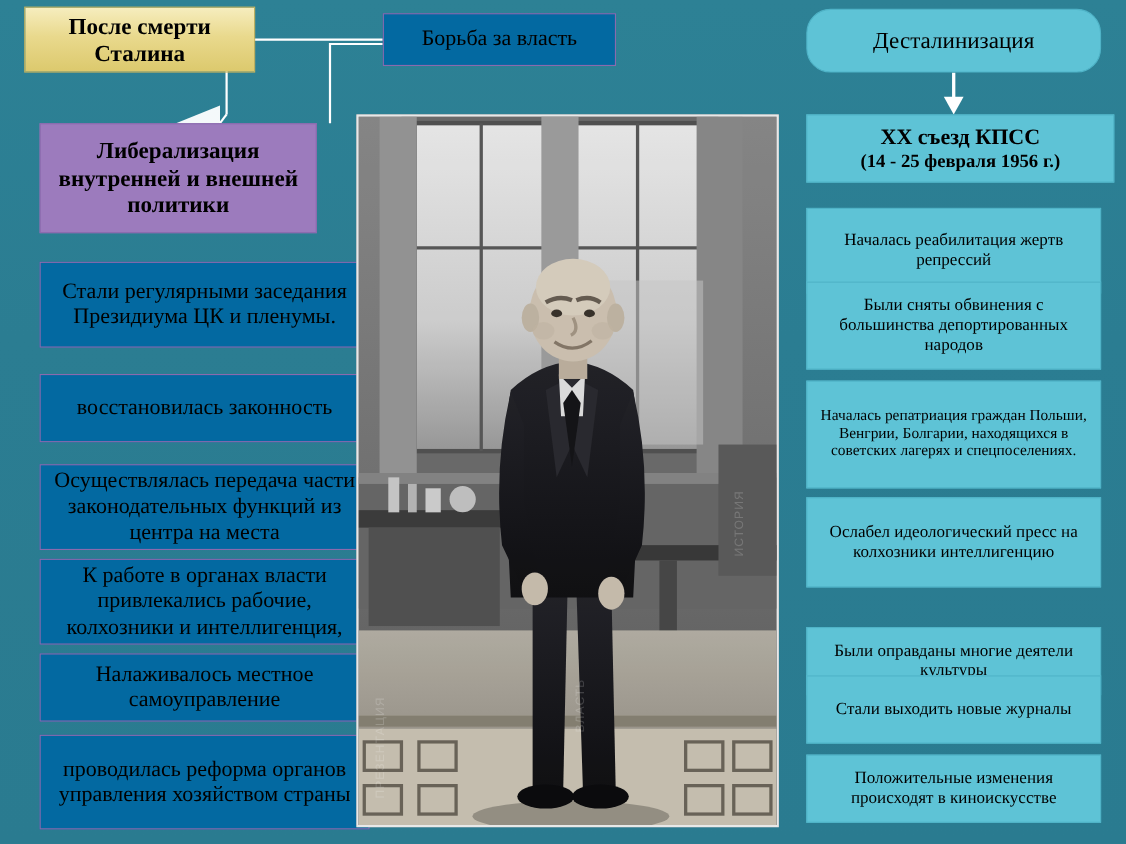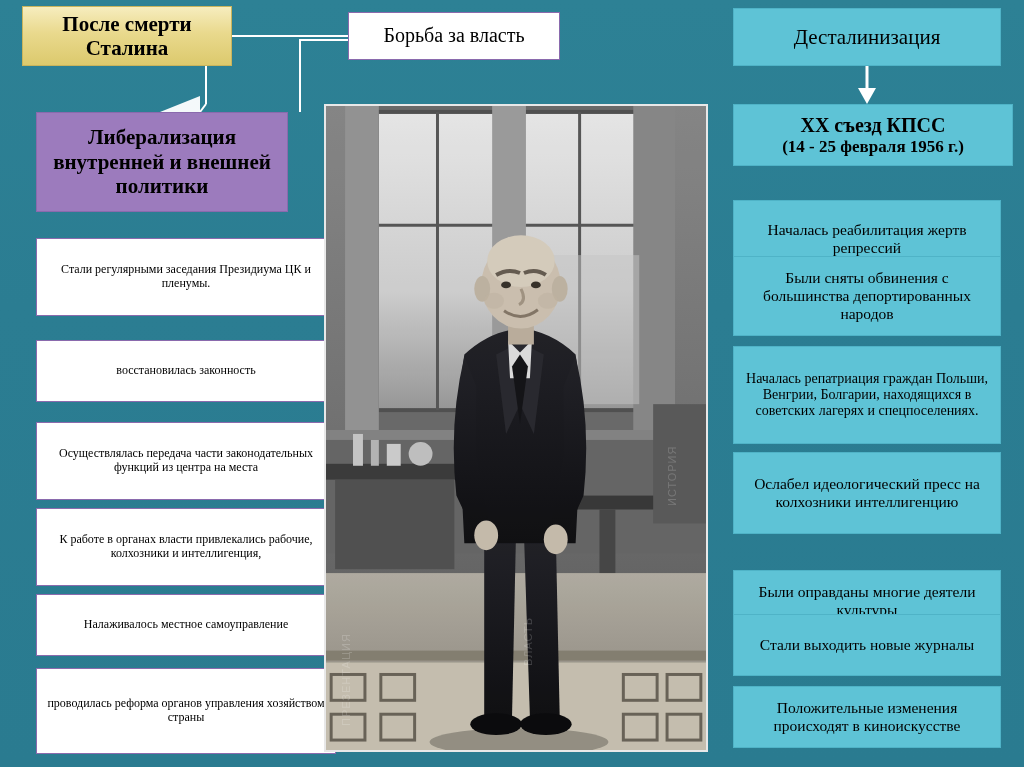--- a/index.html
+++ b/index.html
@@ -27,21 +27,21 @@
     line-height: 1.16;
     color: #000;
   }
 
   .gold {
     background: linear-gradient(180deg,#f6edbe 0%, #e9d98d 45%, #dcc96d 100%);
     border: 1px solid #c9b45c;
   }
 
   .purple {
-    background: #ffffff;
+    background: #0369a1;
     border: 1px solid #8a6aad;
   }
   .purple-head {
     background: #9c7bbd;
     border: 1px solid #8a6aad;
     font-weight: bold;
   }
 
   .cyan {
     background: #5ec3d6;
@@ -60,30 +60,31 @@
   }
 
   #title-power-struggle {
     left: 348px; top: 12px; width: 212px; height: 48px;
     font-size: 20px;
   }
 
   #title-destalinization {
     left: 733px; top: 8px; width: 268px; height: 58px;
     font-size: 21px;
+    border-radius: 22px;
   }
 
   #left-head {
     left: 36px; top: 112px; width: 252px; height: 100px;
     font-size: 21px; padding: 4px 8px;
   }
 
   .left-item {
     left: 36px; width: 300px;
-    font-size: 12px;
+    font-size: 20px;
     padding: 4px 8px;
   }
 
   #right-head {
     left: 733px; top: 104px; width: 280px; height: 62px;
     font-size: 19px; padding: 10px 6px;
     flex-direction: column;
   }
   #right-head .l1 { font-size: 20px; }
   #right-head .l2 { font-size: 17px; }
@@ -284,19 +285,19 @@
   <div class="wm" style="left:14px; top:620px;">ПРЕЗЕНТАЦИЯ</div>
   <div class="wm" style="left:196px; top:560px;">ВЛАСТЬ</div>
   <div class="wm" style="left:340px; top:400px;">ИСТОРИЯ</div>
 </div>
 
 <div class="box cyan-head" id="right-head">
   <div class="l1">XX съезд КПСС</div>
   <div class="l2">(14 - 25 февраля 1956 г.)</div>
 </div>
 
-<div class="box cyan right-item" style="top:200px;height:78px;">Началась реабилитация жертв репрессий</div>
+<div class="box cyan right-item" style="top:189px;height:78px;">Началась реабилитация жертв репрессий</div>
 <div class="box cyan right-item" style="top:256px;height:80px;">Были сняты  обвинения с большинства депортированных народов</div>
 <div class="box cyan right-item small" style="top:346px;height:98px;">Началась репатриация граждан Польши, Венгрии, Болгарии, находящихся в советских лагерях и спецпоселениях.</div>
 <div class="box cyan right-item" style="top:452px;height:82px;">Ослабел идеологический пресс на колхозники интеллигенцию</div>
 <div class="box cyan right-item" style="top:542px;height:62px;margin-top:28px;">Были оправданы многие деятели культуры</div>
 <div class="box cyan right-item" style="top:614px;height:62px;">Стали выходить новые журналы</div>
 <div class="box cyan right-item" style="top:686px;height:62px;">Положительные изменения происходят в киноискусстве</div>
 
 </body></html>

